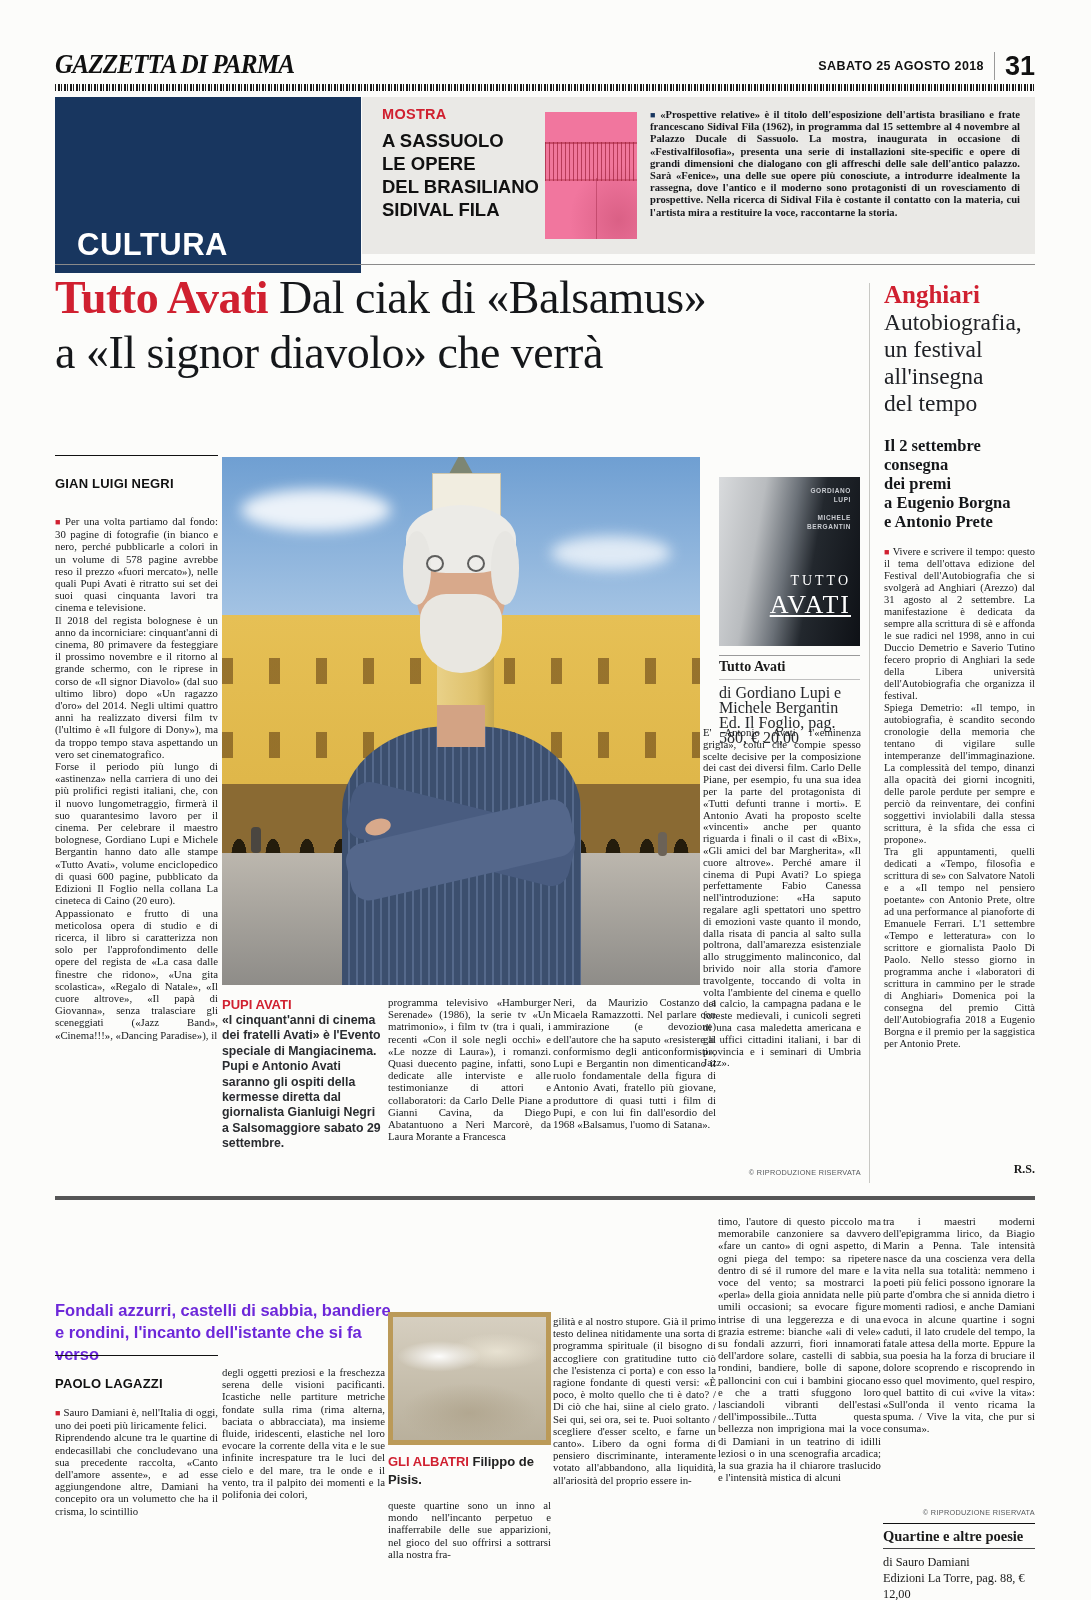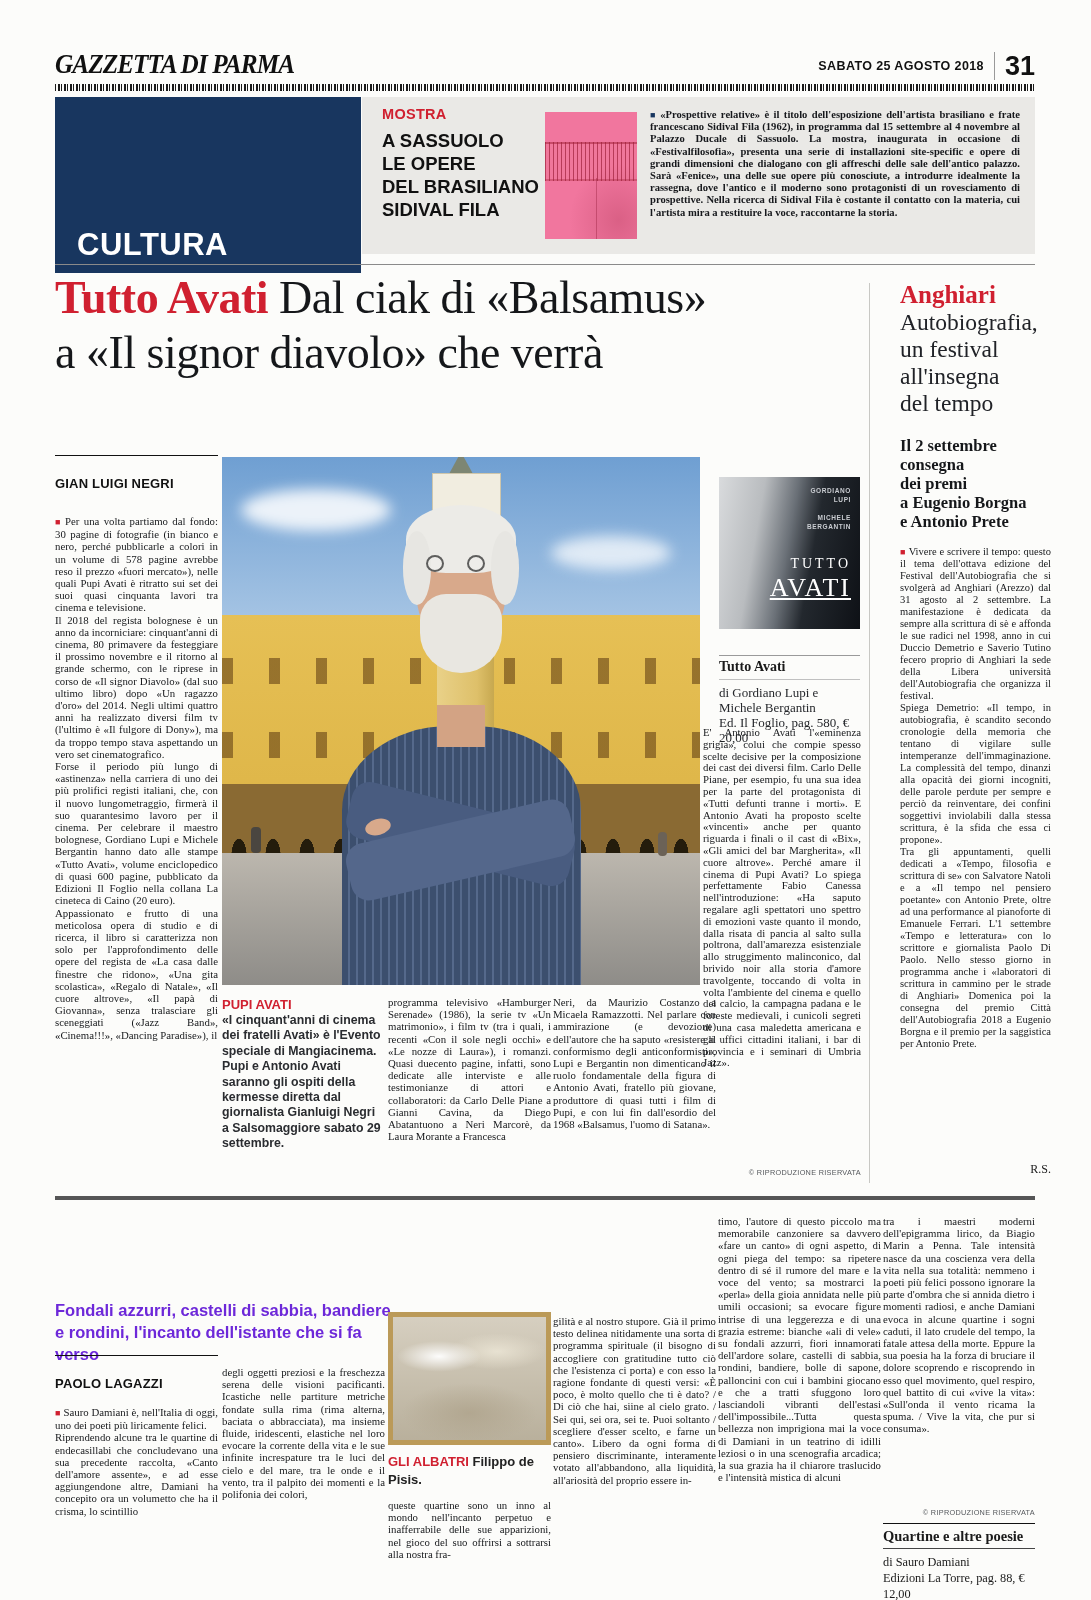--- a/index.html
+++ b/index.html
@@ -83,44 +83,44 @@
   .mn-arm1 { position:absolute; left:26%; top:66%; width:48%; height:11%; background:#495c80; border-radius:18px; transform:rotate(14deg); }
   .mn-arm2 { position:absolute; left:26%; top:69%; width:48%; height:11%; background:#54678b; border-radius:18px; transform:rotate(-13deg); }
   .mn-hand { position:absolute; left:30%; top:68.5%; width:26px; height:16px; background:#d8a98b; border-radius:50%; transform:rotate(-15deg); }
 
   .caption { left:222px; top:997px; width:160px; }
   .cap-label { color:#d02030; font:800 13px/16px "Liberation Sans", sans-serif; }
   .cap-text { font:700 12.3px/15.4px "Liberation Sans", sans-serif; color:#2a2c30; }
   .m-col3 { left:388px; top:996px; width:163px; height:192px; overflow:hidden; }
   .m-col4 { left:553px; top:996px; width:163px; height:192px; overflow:hidden; }
 
-  .bookcover { left:719px; top:477px; width:141px; height:152px;
+  .bookcover { left:719px; top:477px; width:141px; height:169px;
                background:linear-gradient(100deg,#d9dbdd 0%,#b9bcbf 28%,#6a7077 48%,#23282e 64%,#0e1116 100%); }
   .bc-authors { position:absolute; top:9px; right:9px; text-align:right; color:#c9ccd1;
                 font:700 6.5px/9px "Liberation Sans", sans-serif; letter-spacing:.6px; white-space:pre-line; }
   .bc-title { position:absolute; right:9px; bottom:26px; text-align:right; color:#fff; }
   .bc-t1 { font-size:14px; letter-spacing:3px; display:block; }
   .bc-t2 { font-size:26px; letter-spacing:2px; display:block; margin-top:1px;text-decoration:underline; }
   .bookinfo { left:719px; top:655px; width:141px; }
   .bi-title { border-top:1px solid #9a9a9a; border-bottom:1px solid #c0c0c0; padding:3px 0 4px; font-weight:bold; font-size:14px; }
-  .bi-meta { margin-top:5px; font-size:13px; line-height:15px; color:#26282c; }
+  .bi-meta { margin-top:5px; font-size:16px; line-height:15px; color:#26282c; }
   .m-col5 { left:703px; top:727px; width:158px; height:438px; overflow:hidden; }
   .m-col5 .bodytxt { line-height:11.8px; }
   .copyright { font:400 7.3px/9px "Liberation Sans", sans-serif; color:#55585c; text-align:right; letter-spacing:.3px; }
   .m-copy { left:703px; top:1168px; width:158px; }
 
   .v-rule { left:869px; top:283px; width:1px; height:900px; background:#c8c8c4; }
 
   
-  .sidebar { left:884px; top:281px; width:151px;margin-left:16px; }
+  .sidebar { left:884px; top:281px; width:151px; }
   .sb-kicker { color:#d02030; font-weight:bold; font-size:25px; line-height:28px; }
   .sb-title { font-size:23.5px; line-height:27px; color:#202227; }
   .sb-subtitle { margin-top:19px; font-weight:bold; font-size:16.5px; line-height:19px; color:#15171a; }
   .sb-body { margin-top:15px; font-size:10.5px; line-height:12px; text-align:justify; color:#17191c; height:613px; overflow:hidden; }
-  .sb-sig { margin-top:3px; text-align:right; font-weight:normal; font-size:12px; }
+  .sb-sig { margin-top:3px; text-align:right; font-weight:bold; font-size:12px; }
 
   
   .rule-bottom { left:55px; top:1196px; width:980px; height:4px; background:#565656; }
   .bhl { left:55px; top:1206px; width:700px; font-size:42px; line-height:50px; letter-spacing:-.5px; }
   .deck { left:55px; top:1299px; width:345px; font:800 16.5px/22px "Liberation Sans", sans-serif; color:#6d28d9; }
   .b-col1 { left:55px; top:1355px; width:163px; }
   .b-col1 .bodytxt { margin-top:15px; height:216px; overflow:hidden; }
   .b-col2 { left:222px; top:1366px; width:163px; height:232px; overflow:hidden; }
   .b-col3 { left:388px; top:1312px; width:163px; }
   .painting { width:163px; height:133px; box-sizing:border-box; border:5px solid #bb9a58;

